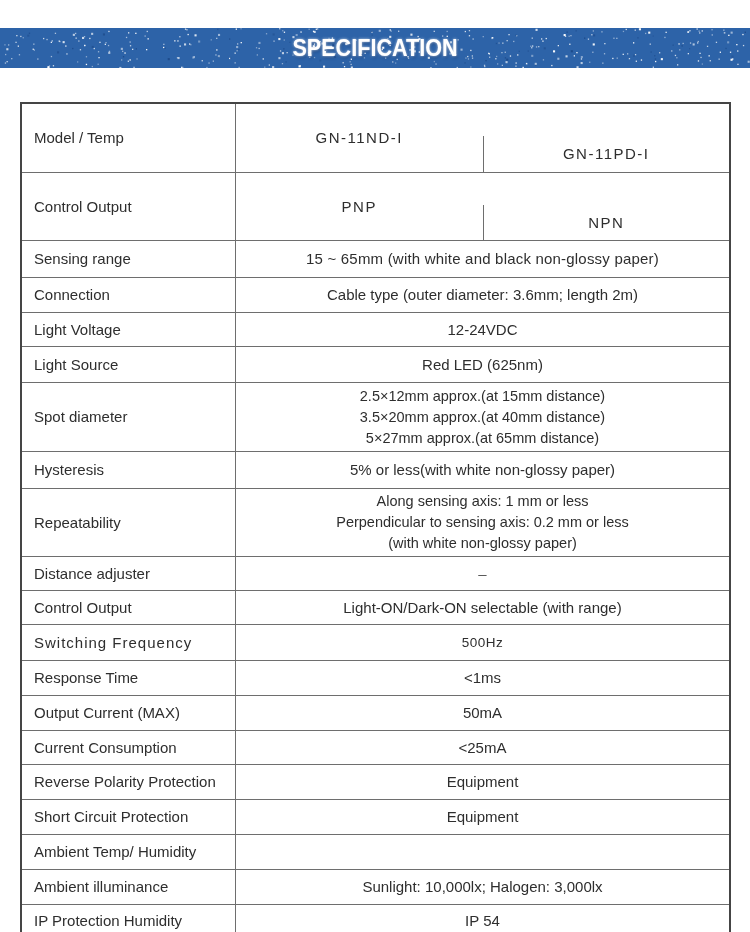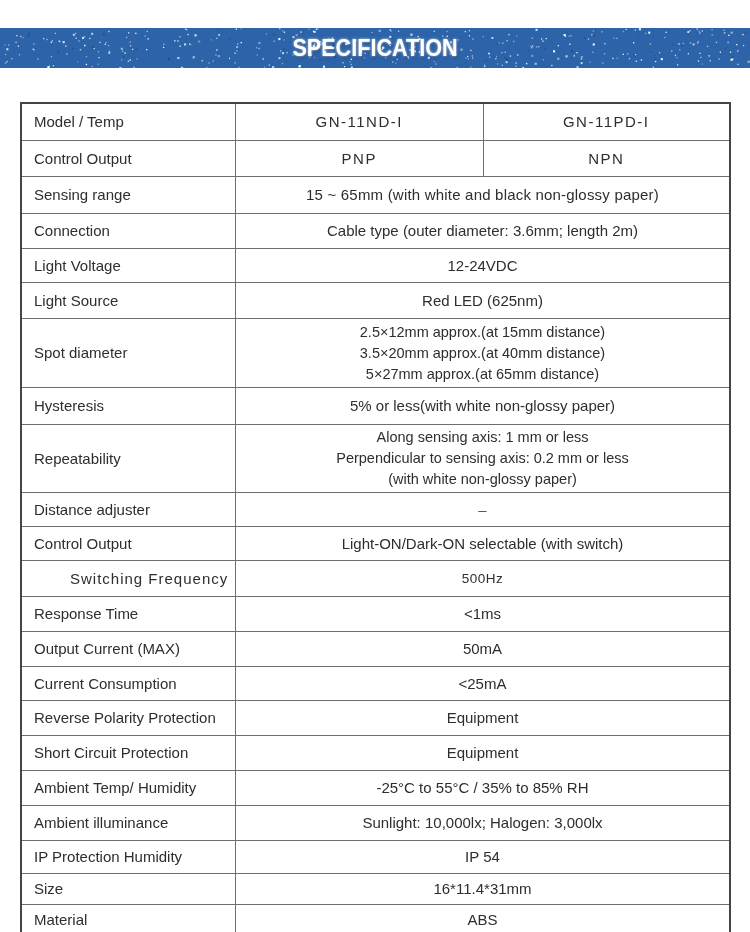--- a/index.html
+++ b/index.html
@@ -72,38 +72,38 @@
     justify-content: flex-start;
     padding: 2px 6px 2px 12px;
     border-right: 1px solid #6e6e6e;
   }
   .value-cell {
     justify-content: center;
     text-align: center;
     flex-direction: column;
     padding: 2px 8px;
   }
-  .split .value-cell + .value-cell { border-left: 1px solid #6e6e6e; }
+  .split .value-cell + .value-cell { border-left: 1px solid #6e6e6e; margin-top: 32px; }
   .split .value-cell { letter-spacing: 1.5px; }
 
   
   .row-1 .cell, .row-3 .cell, .row-8 .cell { min-height: 36px; }
   .row-2 .cell, .row-6 .cell, .row-12 .cell { min-height: 35px; }
   .row-4 .cell, .row-13 .cell, .row-14 .cell, .row-16 .cell,
   .row-17 .cell, .row-18 .cell, .row-19 .cell { min-height: 34px; }
   .row-7 .cell { min-height: 68px; }
   .row-9 .cell { min-height: 64px; }
   .row-20 .cell { min-height: 32px; }
   .row-21 .cell, .row-22 .cell { min-height: 30px; }
 
   .row-7 .value-cell, .row-9 .value-cell {
     font-size: 14.5px;
     line-height: 21px;
   }
-  .row-12 .label-cell { letter-spacing: 1px; margin-left: 36px; }
+  .row-12 .label-cell { letter-spacing: 1px; }
   .row-12 .value-cell { font-size: 13.5px; letter-spacing: 0.5px; }
   .row-3 .value-cell { letter-spacing: 0.2px; }
   .row-10 .value-cell { color: #5a5a5a; }
   .value-line { display: block; }
 </style>
 </head>
 <body>
 
 <div class="banner" style="background: rgb(45, 99, 168);">
   <div class="banner-title" style="color: rgb(255, 255, 255);">SPECIFICATION</div>
@@ -577,21 +577,21 @@
         <span class="value-line">Perpendicular to sensing axis: 0.2 mm or less</span>
         <span class="value-line">(with white non-glossy paper)</span>
       </div>
     </div>
     <div class="trow row-10">
       <div class="cell label-cell">Distance adjuster</div>
       <div class="cell value-cell">–</div>
     </div>
     <div class="trow row-11">
       <div class="cell label-cell">Control Output</div>
-      <div class="cell value-cell">Light-ON/Dark-ON selectable (with switch)</div>
+      <div class="cell value-cell">Light-ON/Dark-ON selectable (with range)</div>
     </div>
     <div class="trow row-12">
       <div class="cell label-cell">Switching Frequency</div>
       <div class="cell value-cell">500Hz</div>
     </div>
     <div class="trow row-13">
       <div class="cell label-cell">Response Time</div>
       <div class="cell value-cell">&lt;1ms</div>
     </div>
     <div class="trow row-14">
@@ -605,21 +605,20 @@
     <div class="trow row-16">
       <div class="cell label-cell">Reverse Polarity Protection</div>
       <div class="cell value-cell">Equipment</div>
     </div>
     <div class="trow row-17">
       <div class="cell label-cell">Short Circuit Protection</div>
       <div class="cell value-cell">Equipment</div>
     </div>
     <div class="trow row-18">
       <div class="cell label-cell">Ambient Temp/ Humidity</div>
-      <div class="cell value-cell">-25°C to 55°C / 35% to 85% RH</div>
     </div>
     <div class="trow row-19">
       <div class="cell label-cell">Ambient illuminance</div>
       <div class="cell value-cell">Sunlight: 10,000lx; Halogen: 3,000lx</div>
     </div>
     <div class="trow row-20">
       <div class="cell label-cell">IP Protection Humidity</div>
       <div class="cell value-cell">IP 54</div>
     </div>
     <div class="trow row-21">

